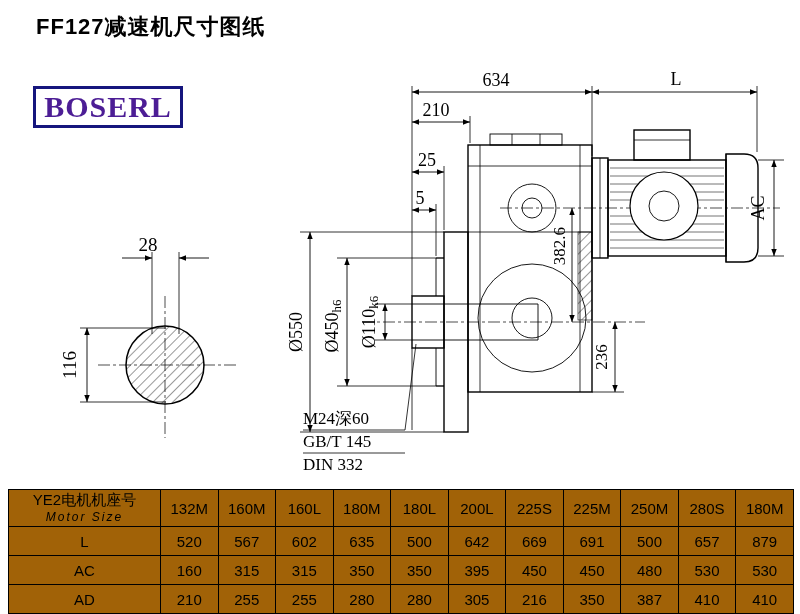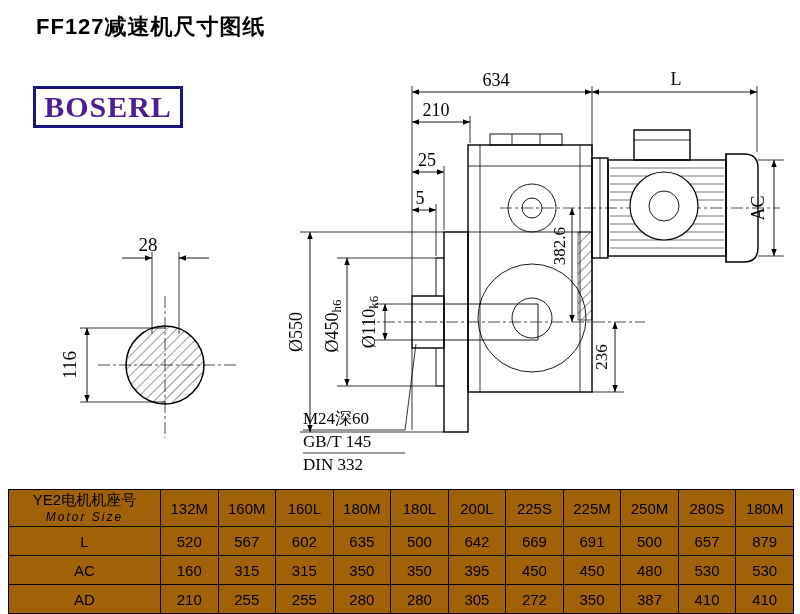--- a/index.html
+++ b/index.html
@@ -222,20 +222,20 @@
     <td>530</td>
   </tr>
   <tr>
     <th>AD</th>
     <td>210</td>
     <td>255</td>
     <td>255</td>
     <td>280</td>
     <td>280</td>
     <td>305</td>
-    <td>272</td>
+    <td>216</td>
     <td>350</td>
     <td>387</td>
     <td>410</td>
     <td>410</td>
   </tr>
   </tbody>
 </table>
 
 </body></html>

